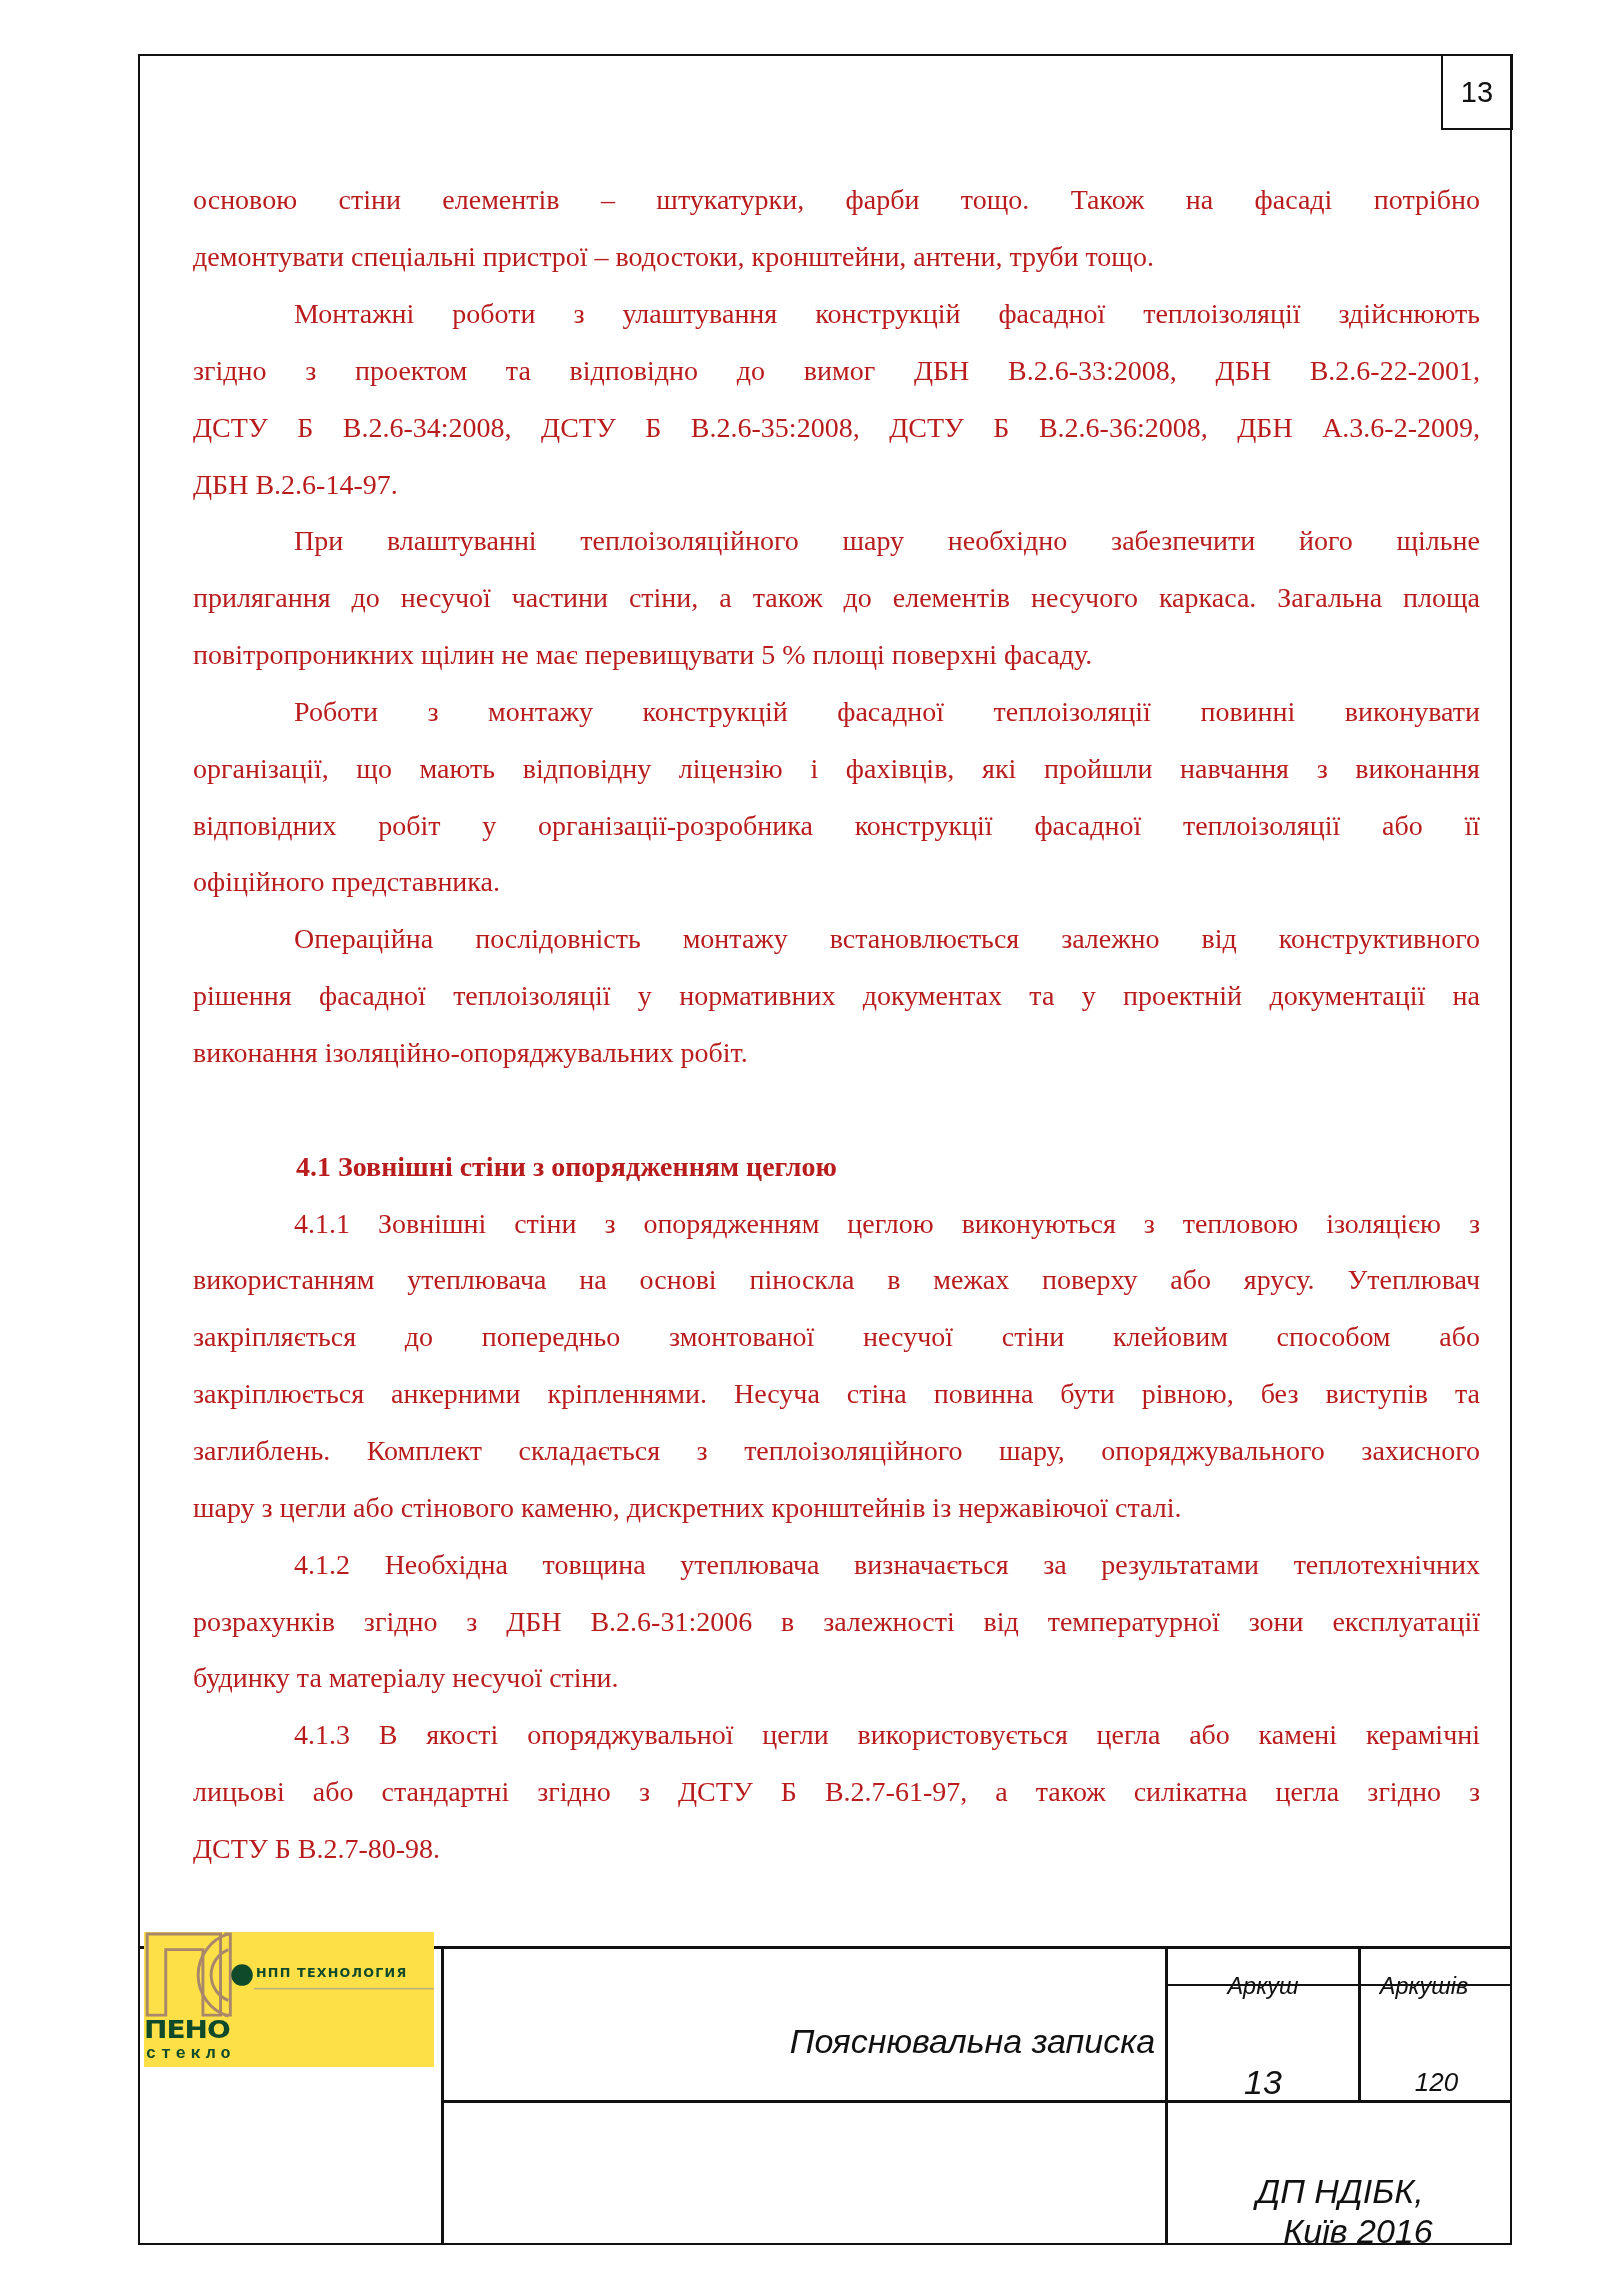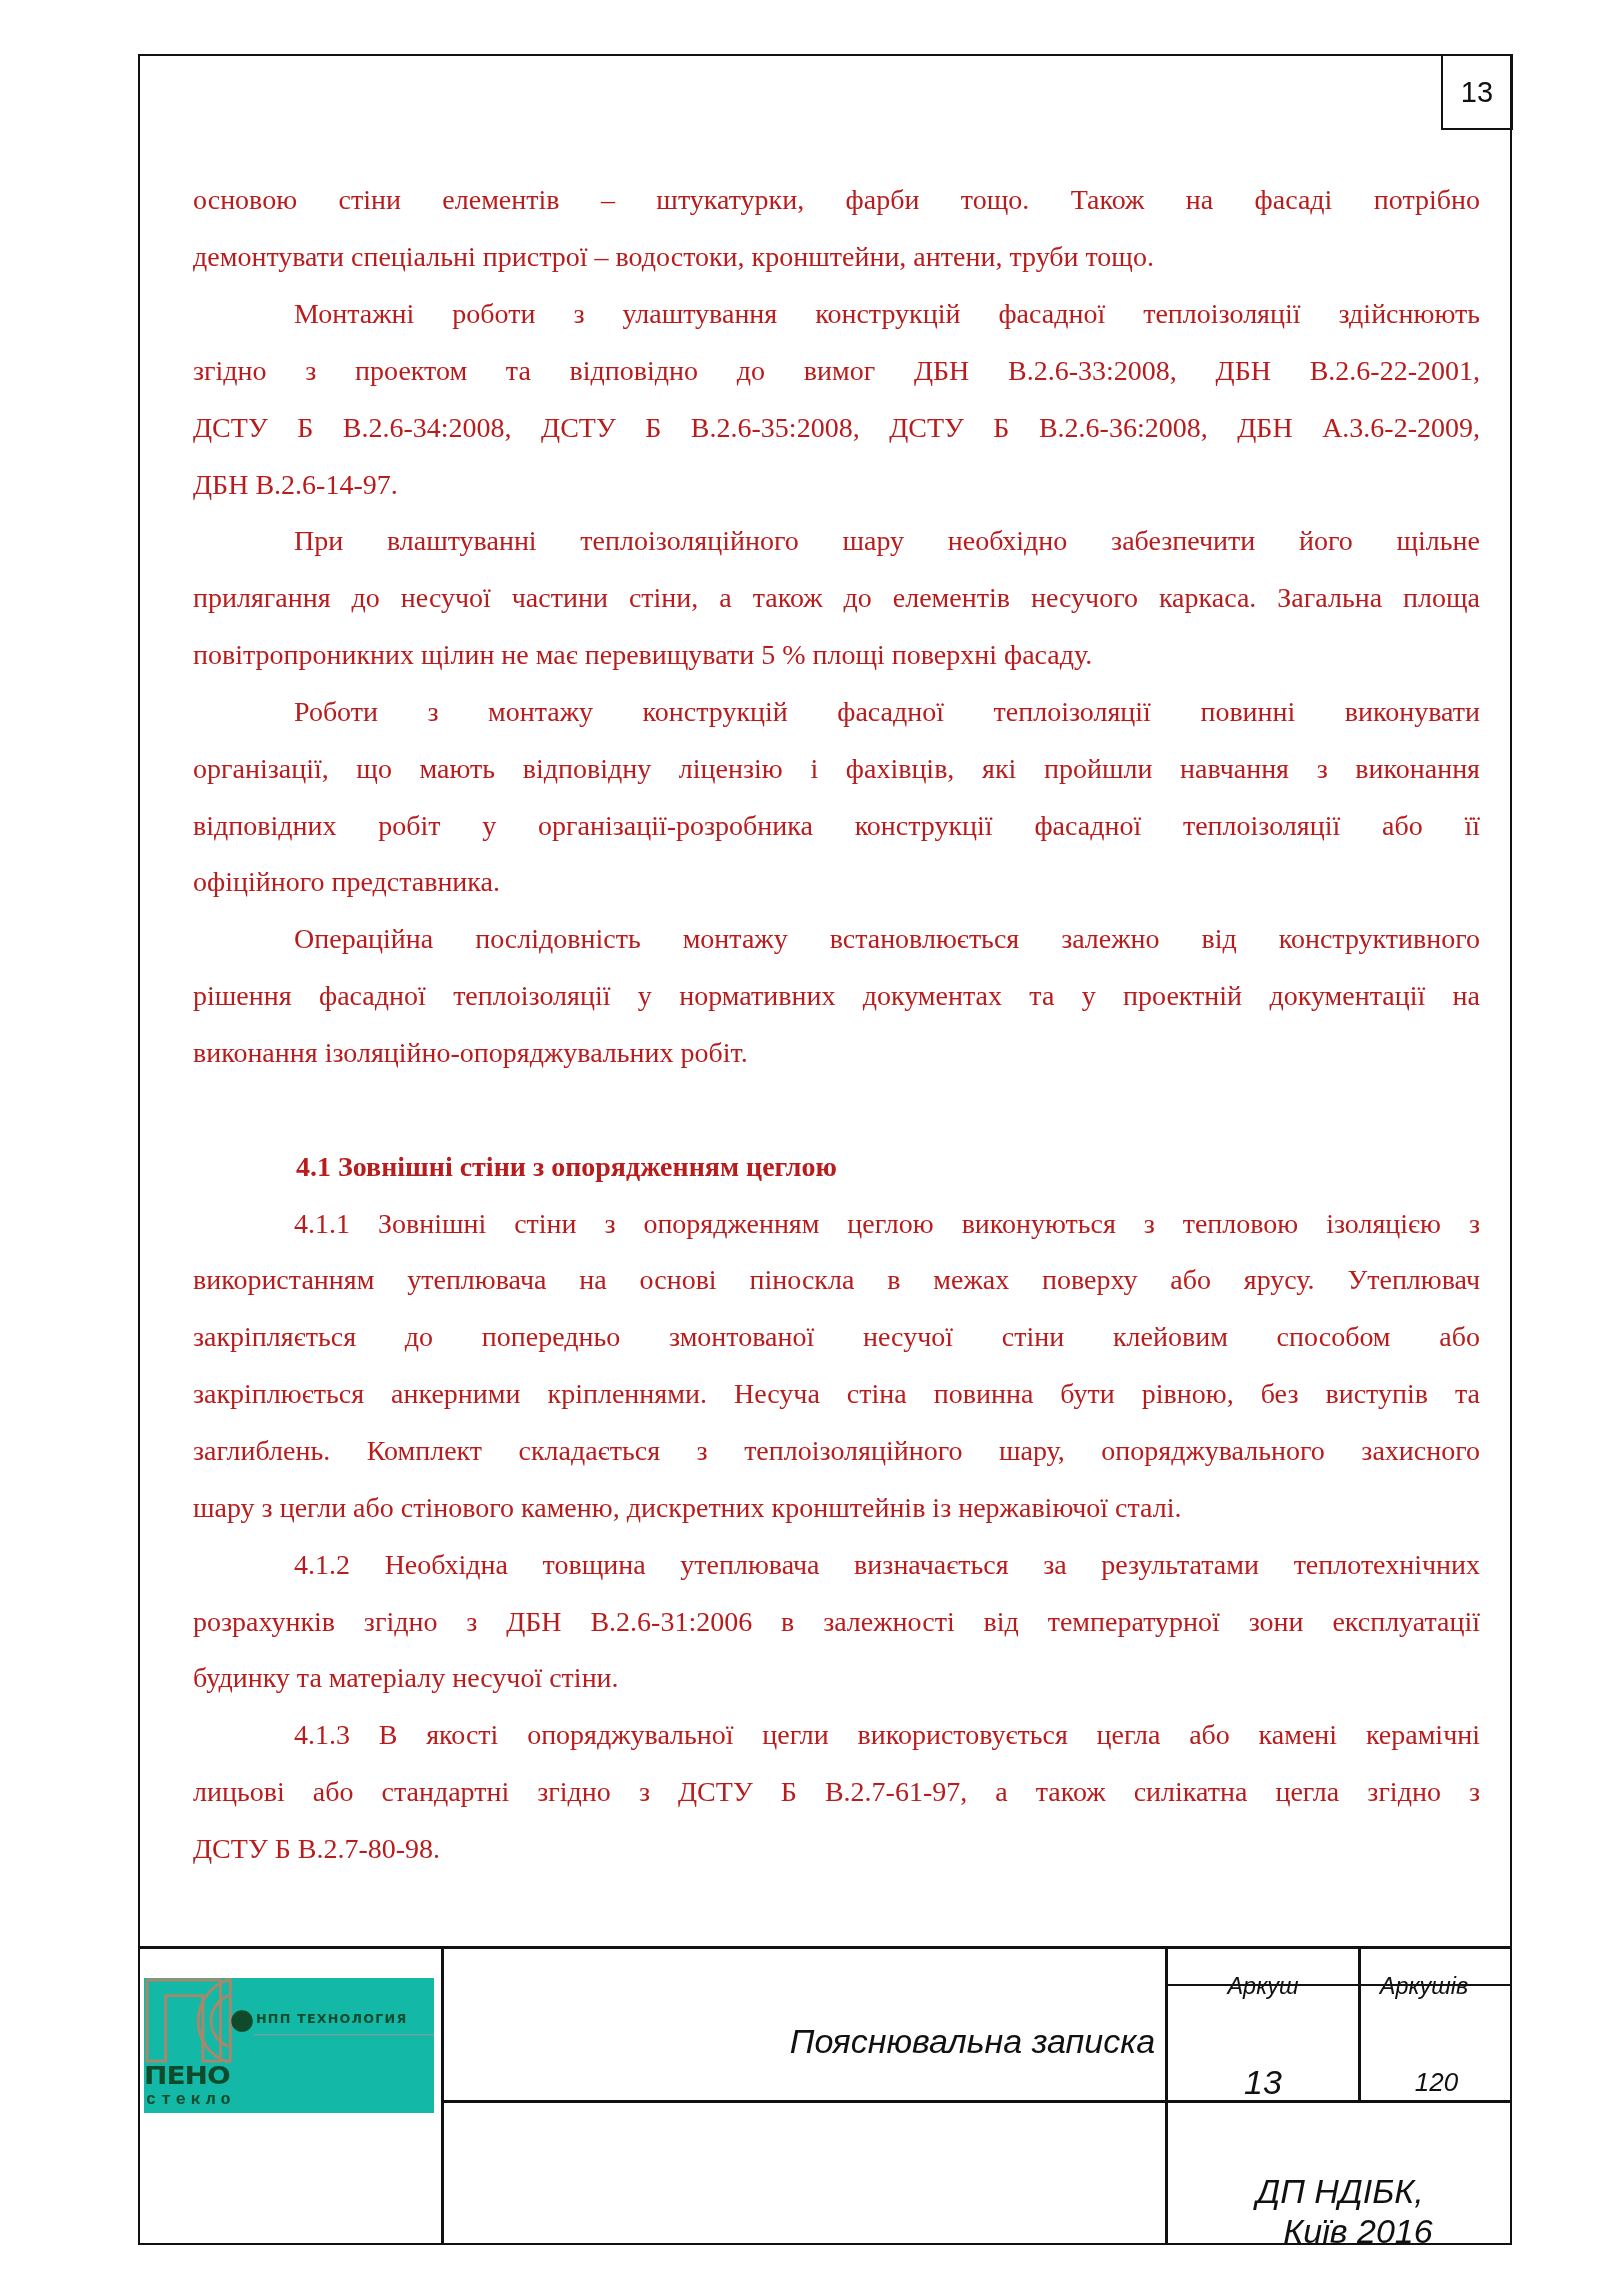--- a/index.html
+++ b/index.html
@@ -6,21 +6,21 @@
   body { width:1621px; height:2293px; position:relative; overflow:hidden; }
   .frame { position:absolute; left:138px; top:54px; width:1374px; height:2191px; border:2.9px solid #111; box-sizing:border-box; }
   .pagebox { position:absolute; left:1441px; top:54px; width:72px; height:76px; border:2.9px solid #111; box-sizing:border-box; display:flex; align-items:center; justify-content:center; font-family:"Liberation Sans", sans-serif; font-size:29px; color:#111; }
   .line { position:absolute; left:193px; width:1287px; font-family:Liberation Serif, serif; font-size:28px; line-height:33px; color:#b91c1c; white-space:nowrap; }
   .j { text-align:justify; text-align-last:justify; }
   .ind { left:294px; width:1186px; }
   .heading { font-weight:bold; left:296px; width:auto; }
   
   .ft-line { position:absolute; background:#111; }
   .ft-text { position:absolute; font-family:"Liberation Sans", sans-serif; font-style:italic; color:#111; text-align:center;margin-top:20px; }
-  .logo { position:absolute; left:144px; top:1978px; width:290px; height:135px; background:#14b8a6; overflow:hidden; }
+  .logo { position:absolute; left:144px; top:1932px; width:290px; height:135px; background:#fde047; overflow:hidden; }
 </style>
 </head>
 <body>
 
 <div class="frame"></div>
 <div class="pagebox">
   <span>13</span>
 </div>
 
 <div class="line j" style="top:183px">основою стіни елементів – штукатурки, фарби тощо. Також на фасаді потрібно</div>

